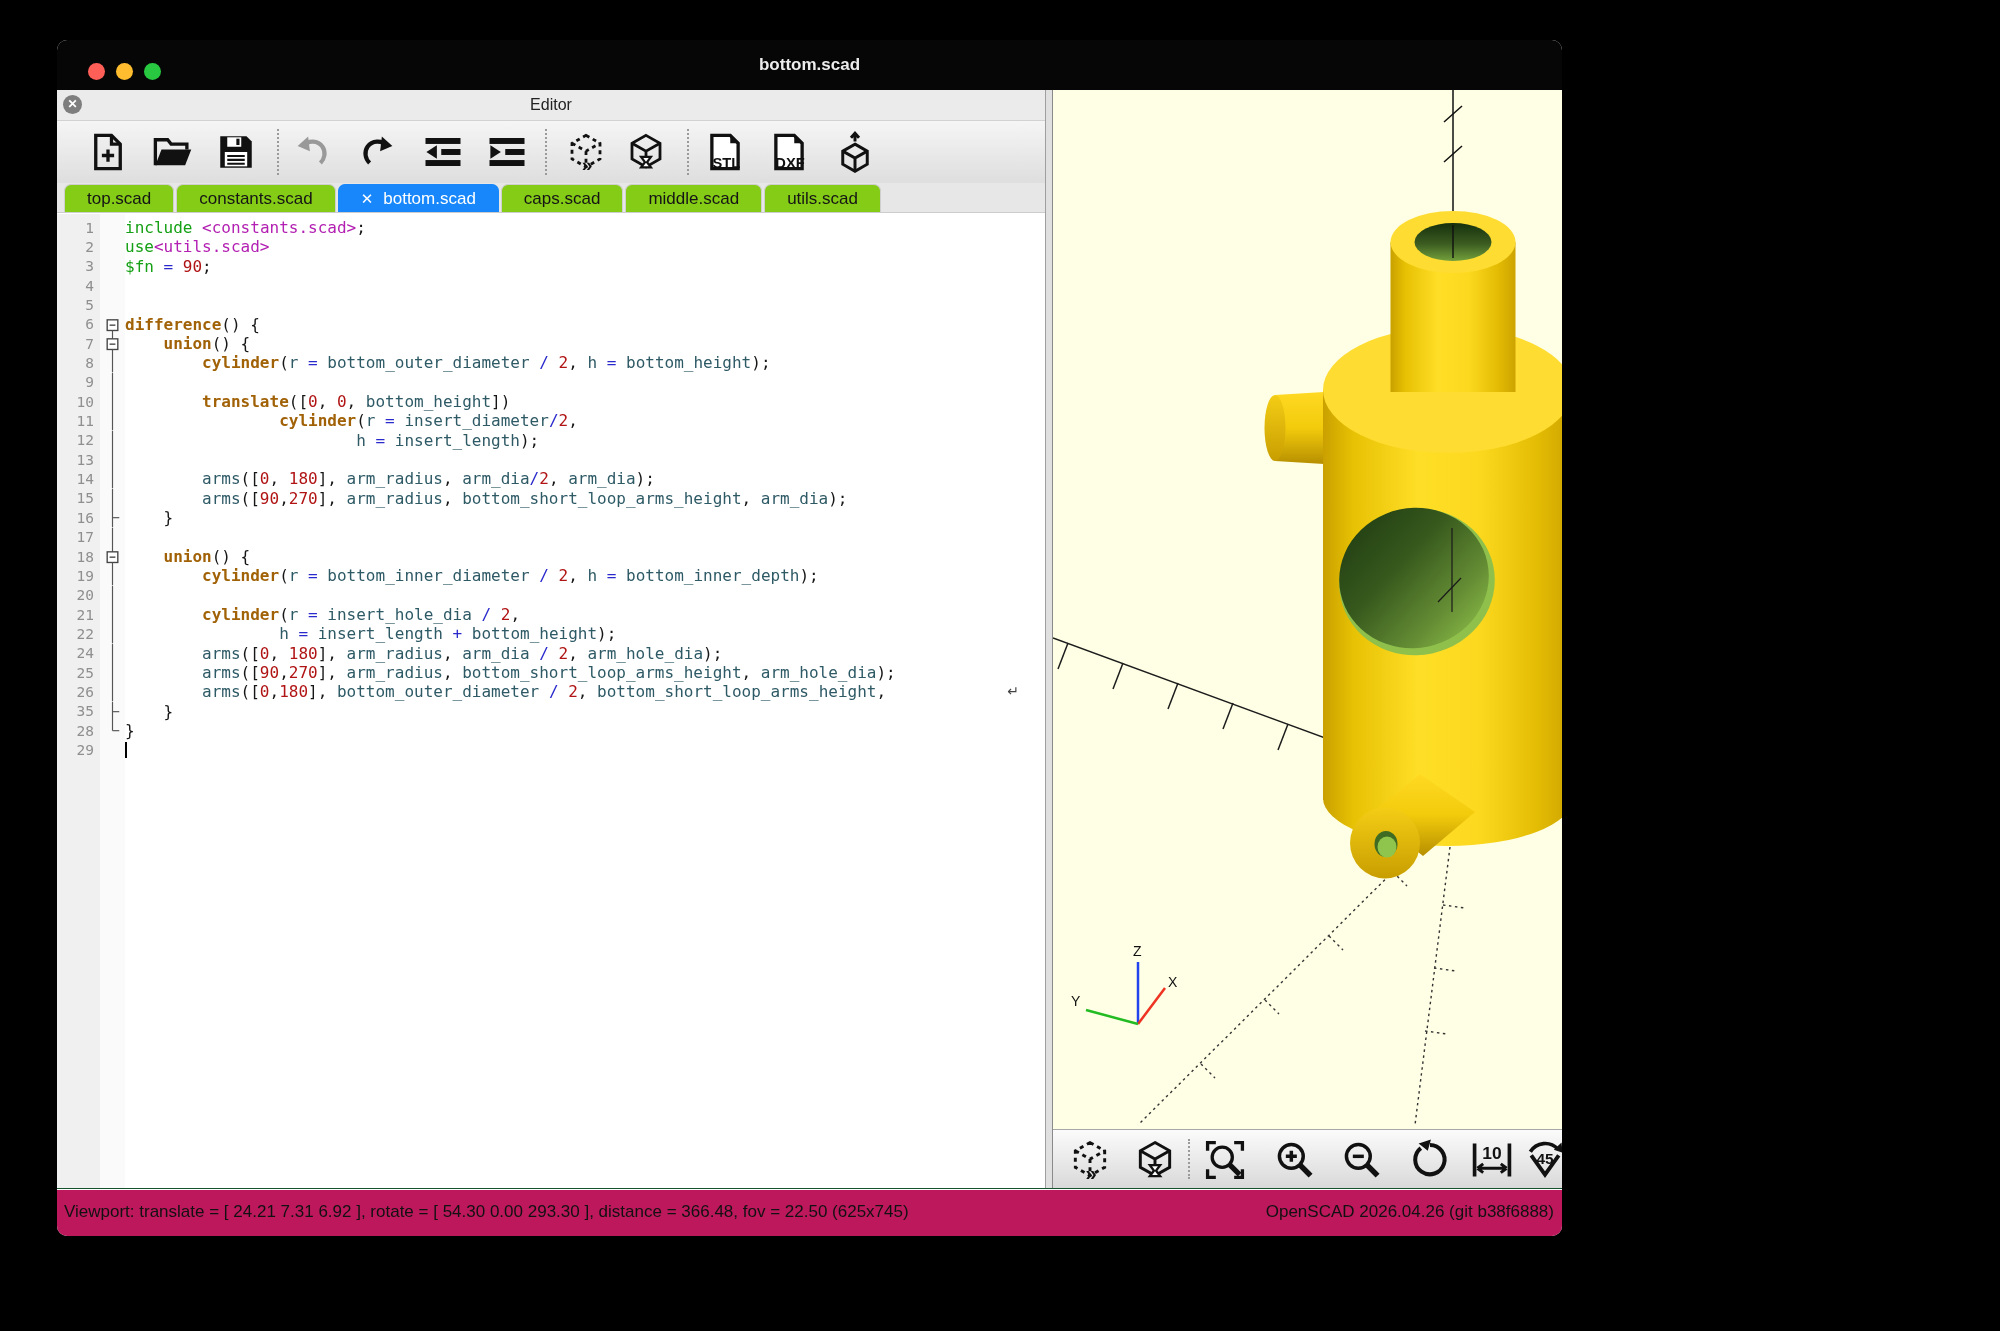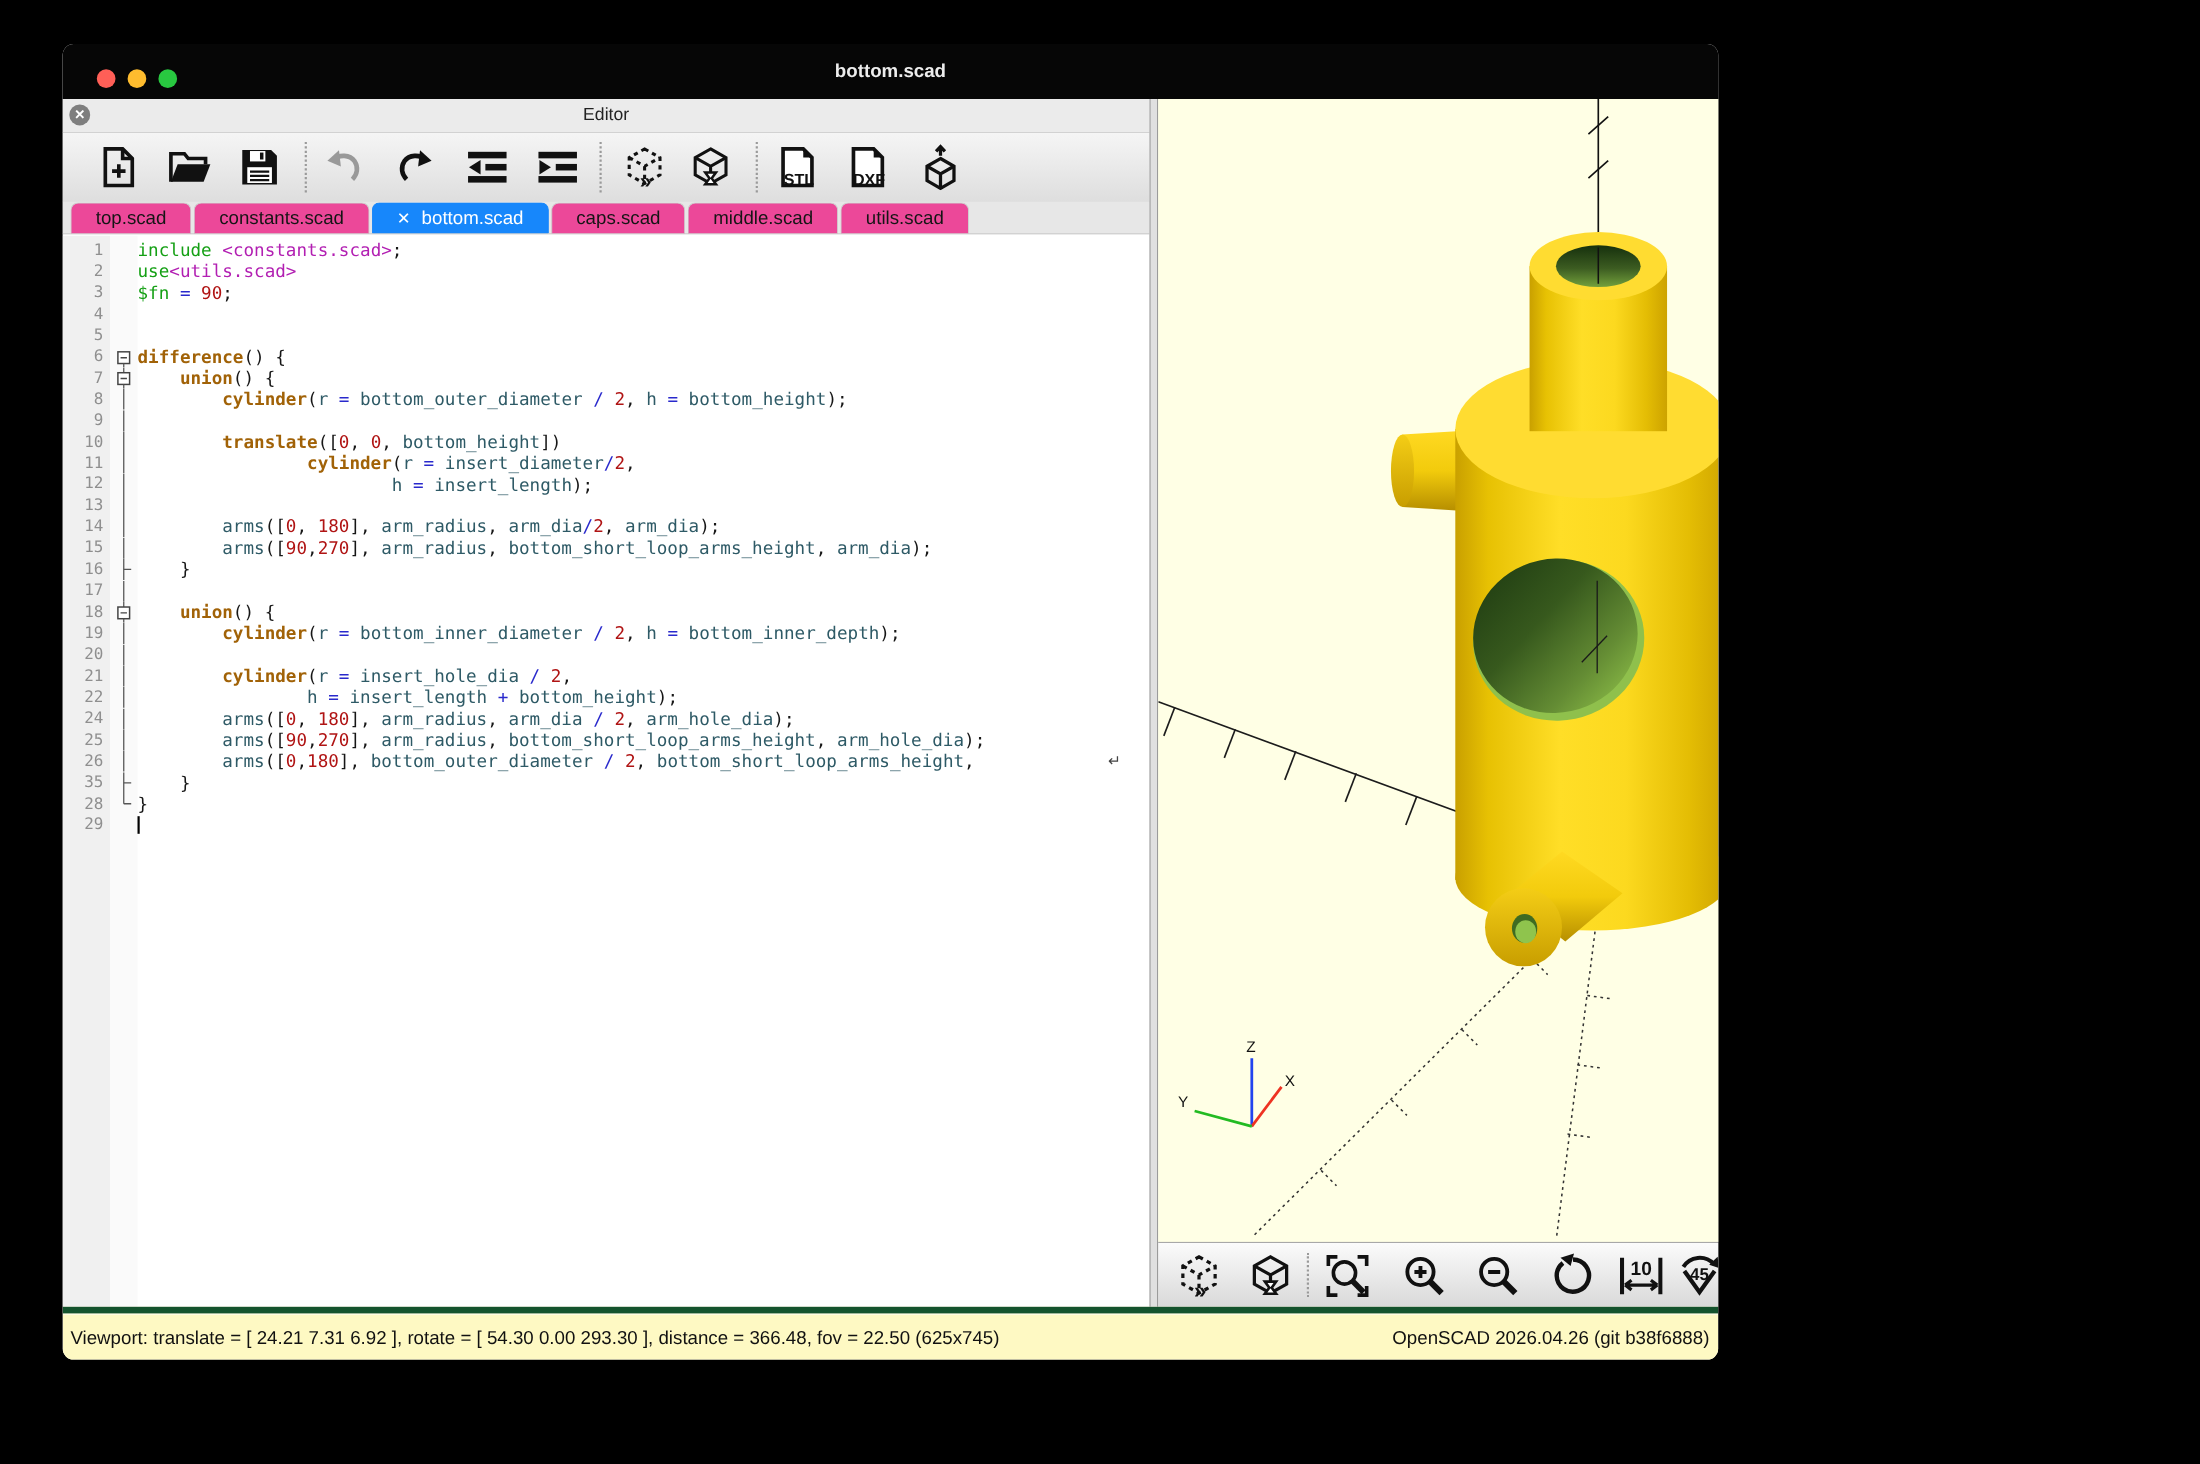--- a/index.html
+++ b/index.html
@@ -22,21 +22,21 @@
   .pclose{position:absolute;left:6px;top:5px;width:19px;height:19px;border-radius:50%;background:#7e7e7e;
           color:#fff;font-size:12px;line-height:19px;text-align:center;font-weight:bold;}
   .etoolbar{position:absolute;left:0;top:31px;width:100%;height:62px;
             background:linear-gradient(#f5f5f5,#dedede);border-bottom:1px solid #c0c0c0;}
   .ebtn{position:absolute;top:7px;width:48px;height:48px;display:flex;align-items:center;justify-content:center;}
   .ebtn svg{width:42px;height:42px;}
   .esep{position:absolute;top:8px;width:0;height:46px;border-left:2px dotted #9a9a9a;}
   
   .tabbar{position:absolute;left:0;top:93px;width:100%;height:30px;background:#e7e7e7;
           border-bottom:1px solid #cdcdcd;display:flex;align-items:flex-end;padding-left:7px;box-sizing:border-box;}
-  .tab{height:27px;line-height:27px;padding:0 22px;background:#ec4899;border:1px solid #cfcfcf;border-bottom:none;
+  .tab{height:27px;line-height:27px;padding:0 22px;background:#84cc16;border:1px solid #cfcfcf;border-bottom:none;
        border-radius:7px 7px 0 0;font-size:17px;color:#151515;margin-right:2px;white-space:nowrap;}
   .tab.active{background:#1787fb;color:#fff;border-color:#1787fb;}
   .tab .tclose{margin-right:10px;font-size:15px;}
   
   .codearea{position:absolute;left:0;top:124px;width:100%;height:974px;background:#fff;overflow:hidden;}
   .gutterbg{position:absolute;left:0;top:0;bottom:0;width:43px;background:#f0f0f0;}
   .foldbg{position:absolute;left:43px;top:0;bottom:0;width:25px;background:#fafafa;}
   .rows{position:absolute;left:0;top:4px;width:100%;}
   .crow{position:relative;display:flex;height:19.35px;align-items:center;}
   .cnum{width:37px;flex:none;text-align:right;padding-right:6px;color:#8f8f8f;
@@ -52,22 +52,22 @@
             border-left:1px solid #9f9f9f;border-right:1px solid #8a8a8a;box-sizing:border-box;}
   
   .viewport{position:absolute;left:996px;top:50px;width:877px;height:1039px;background:#FFFFE5;}
   .vtoolbar{position:absolute;left:996px;top:1089px;width:877px;height:59px;
             background:linear-gradient(#fbfbfb,#d9d9d9);border-top:1px solid #a8a8a8;box-sizing:border-box;}
   .vbtn{position:absolute;top:5px;width:50px;height:50px;display:flex;align-items:center;justify-content:center;}
   .vbtn svg{width:44px;height:44px;}
   .vsep{position:absolute;top:9px;width:0;height:40px;border-left:2px dotted #9a9a9a;}
   .vmore{position:absolute;top:5px;font-size:26px;color:#6e6e6e;font-weight:bold;}
   
-  .statusbar{position:absolute;left:0;top:1148px;width:100%;height:48px;background:#fef9c3;
-             border-top:6px solid #14532d;box-shadow:inset 0 1px 0 #fff;text-align:right;}
+  .statusbar{position:absolute;left:0;top:1148px;width:100%;height:48px;background:#be185d;
+             border-top:1px solid #14532d;box-shadow:inset 0 1px 0 #fff;text-align:right;}
   .stext{position:absolute;top:0;height:48px;line-height:46px;font-size:17px;color:#111;white-space:nowrap;}
   .stext.left{left:7px;}
   .stext.right{right:8px;}
 </style>
 </head>
 <body>
 
 <div class="stage">
   <div class="window">
 

